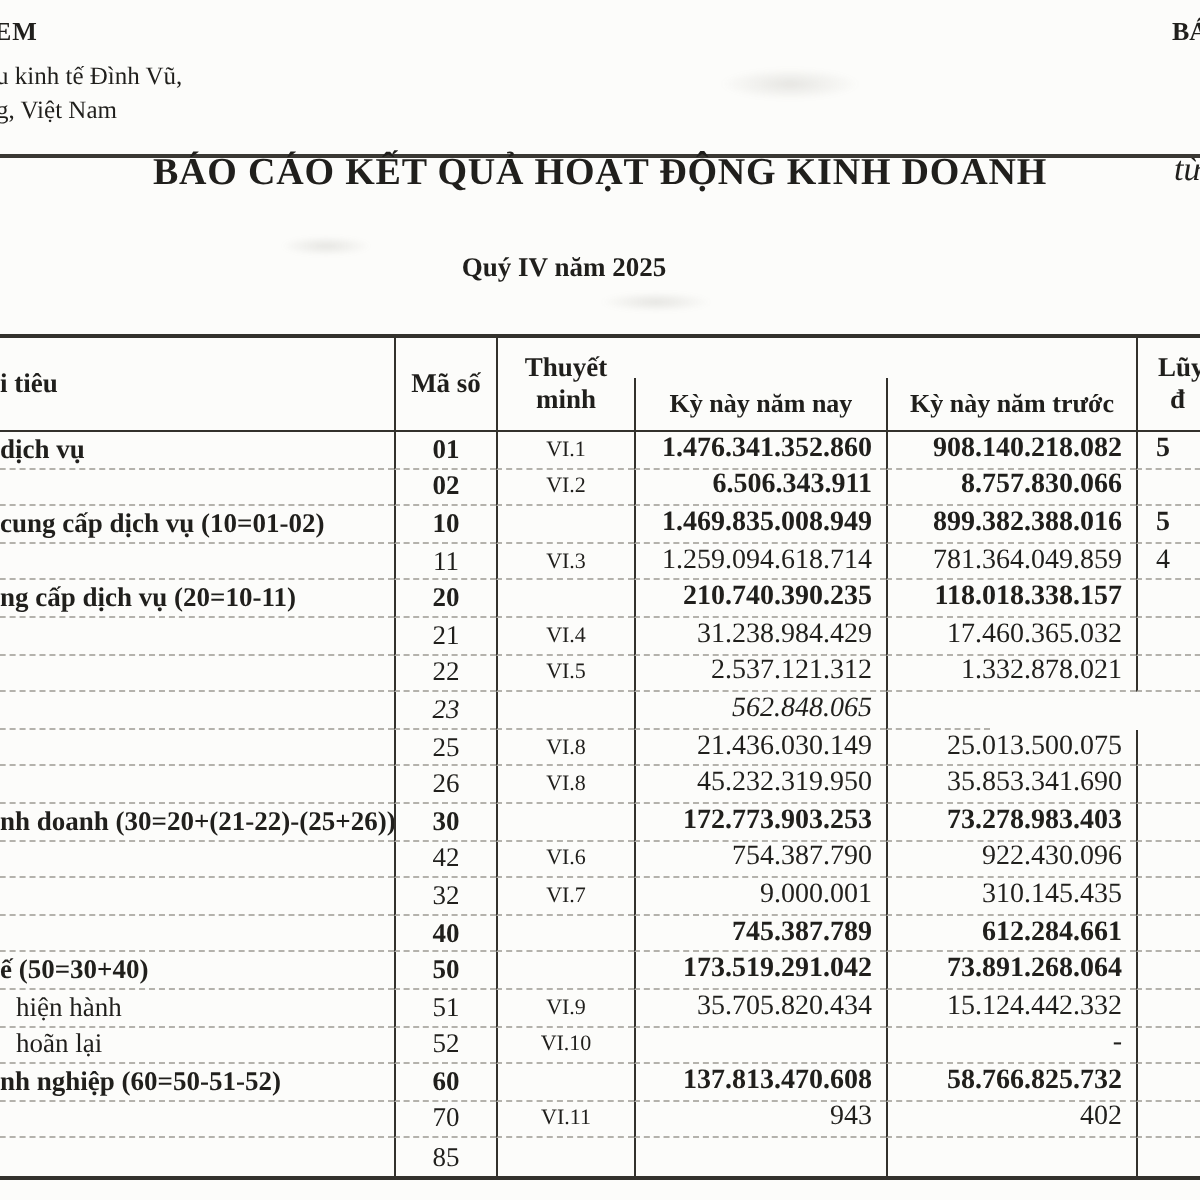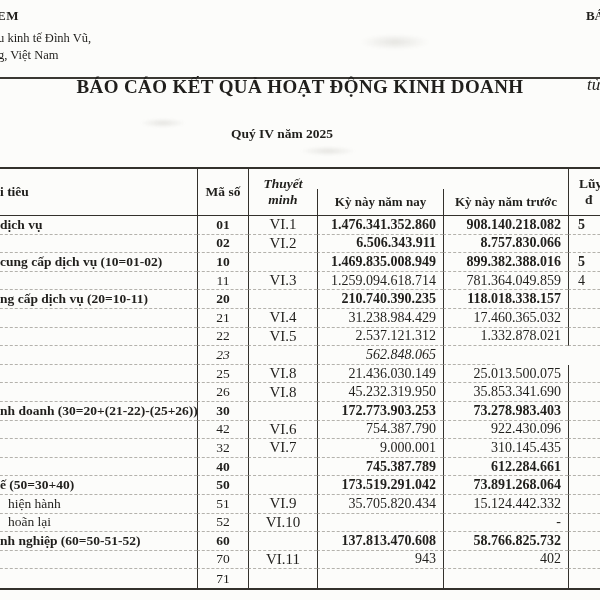--- a/index.html
+++ b/index.html
@@ -40,29 +40,29 @@
   }
   .tr, .thead { display:flex; }
   .thead { height:46px; border-bottom:1.7px solid #33312c; }
   .tr { height:18.6px; }
   .td, .th { box-sizing:border-box; display:flex; align-items:center; overflow:hidden; }
   .td { border-bottom:1px dashed rgba(107,103,94,.5); }
   .tr:last-child .td { border-bottom:none; }
 
   .c-label { width:237px; padding-left:40px; justify-content:flex-start; font-size:13.5px; white-space:nowrap; }
   .c-code  { width:51px;  justify-content:center; font-size:13.5px; border-left:1.4px solid #33312c; }
-  .c-note  { width:69px;  justify-content:center; font-size:15px;   border-left:1.4px solid #33312c; }
+  .c-note  { width:69px;  justify-content:center; font-size:11px;   border-left:1.4px solid #33312c; }
   .c-cur   { width:126px; justify-content:flex-end; padding-right:7px; font-size:14px; border-left:1.4px solid #33312c; white-space:nowrap; }
   .c-prev  { width:125px; justify-content:flex-end; padding-right:7px; font-size:14px; border-left:1.4px solid #33312c; white-space:nowrap; }
   .c-ytd   { width:52px;  justify-content:flex-start; padding-left:9px; font-size:14px; border-left:1.4px solid #33312c; }
 
   .th { font-weight:bold; font-size:13.5px; text-align:center; line-height:1.2; }
   .th.c-label { font-size:13.5px; }
   .th.c-cur, .th.c-prev { justify-content:center; padding-right:0; white-space:nowrap; font-size:13px;margin-top:20px; }
-  .th.c-note { flex-direction:column; justify-content:center;font-style:italic; }
+  .th.c-note { flex-direction:column; justify-content:center; }
   .th.c-ytd { flex-direction:column; align-items:flex-start; justify-content:center; padding-left:10px; }
   .th.c-ytd .l2 { margin-left:6px; }
 
   .tr.bold .c-label, .tr.bold .c-code, .tr.bold .c-cur, .tr.bold .c-prev, .tr.bold .c-ytd { font-weight:bold; }
   .tr.italic .c-label, .tr.italic .c-code, .tr.italic .c-cur, .tr.italic .c-prev { font-style:italic; }
   .tr.indent .c-label { padding-left:48px; }
 </style>
 </head>
 <body>
 
@@ -260,21 +260,21 @@
     <div class="td c-label"></div>
     <div class="td c-code">70</div>
     <div class="td c-note">VI.11</div>
     <div class="td c-cur">943</div>
     <div class="td c-prev">402</div>
     <div class="td c-ytd"></div>
   </div>
 
   <div class="tr">
     <div class="td c-label"></div>
-    <div class="td c-code">71</div>
+    <div class="td c-code">85</div>
     <div class="td c-note"></div>
     <div class="td c-cur"></div>
     <div class="td c-prev"></div>
     <div class="td c-ytd"></div>
   </div>
 </div>
   </div>
 
 </div>
 

